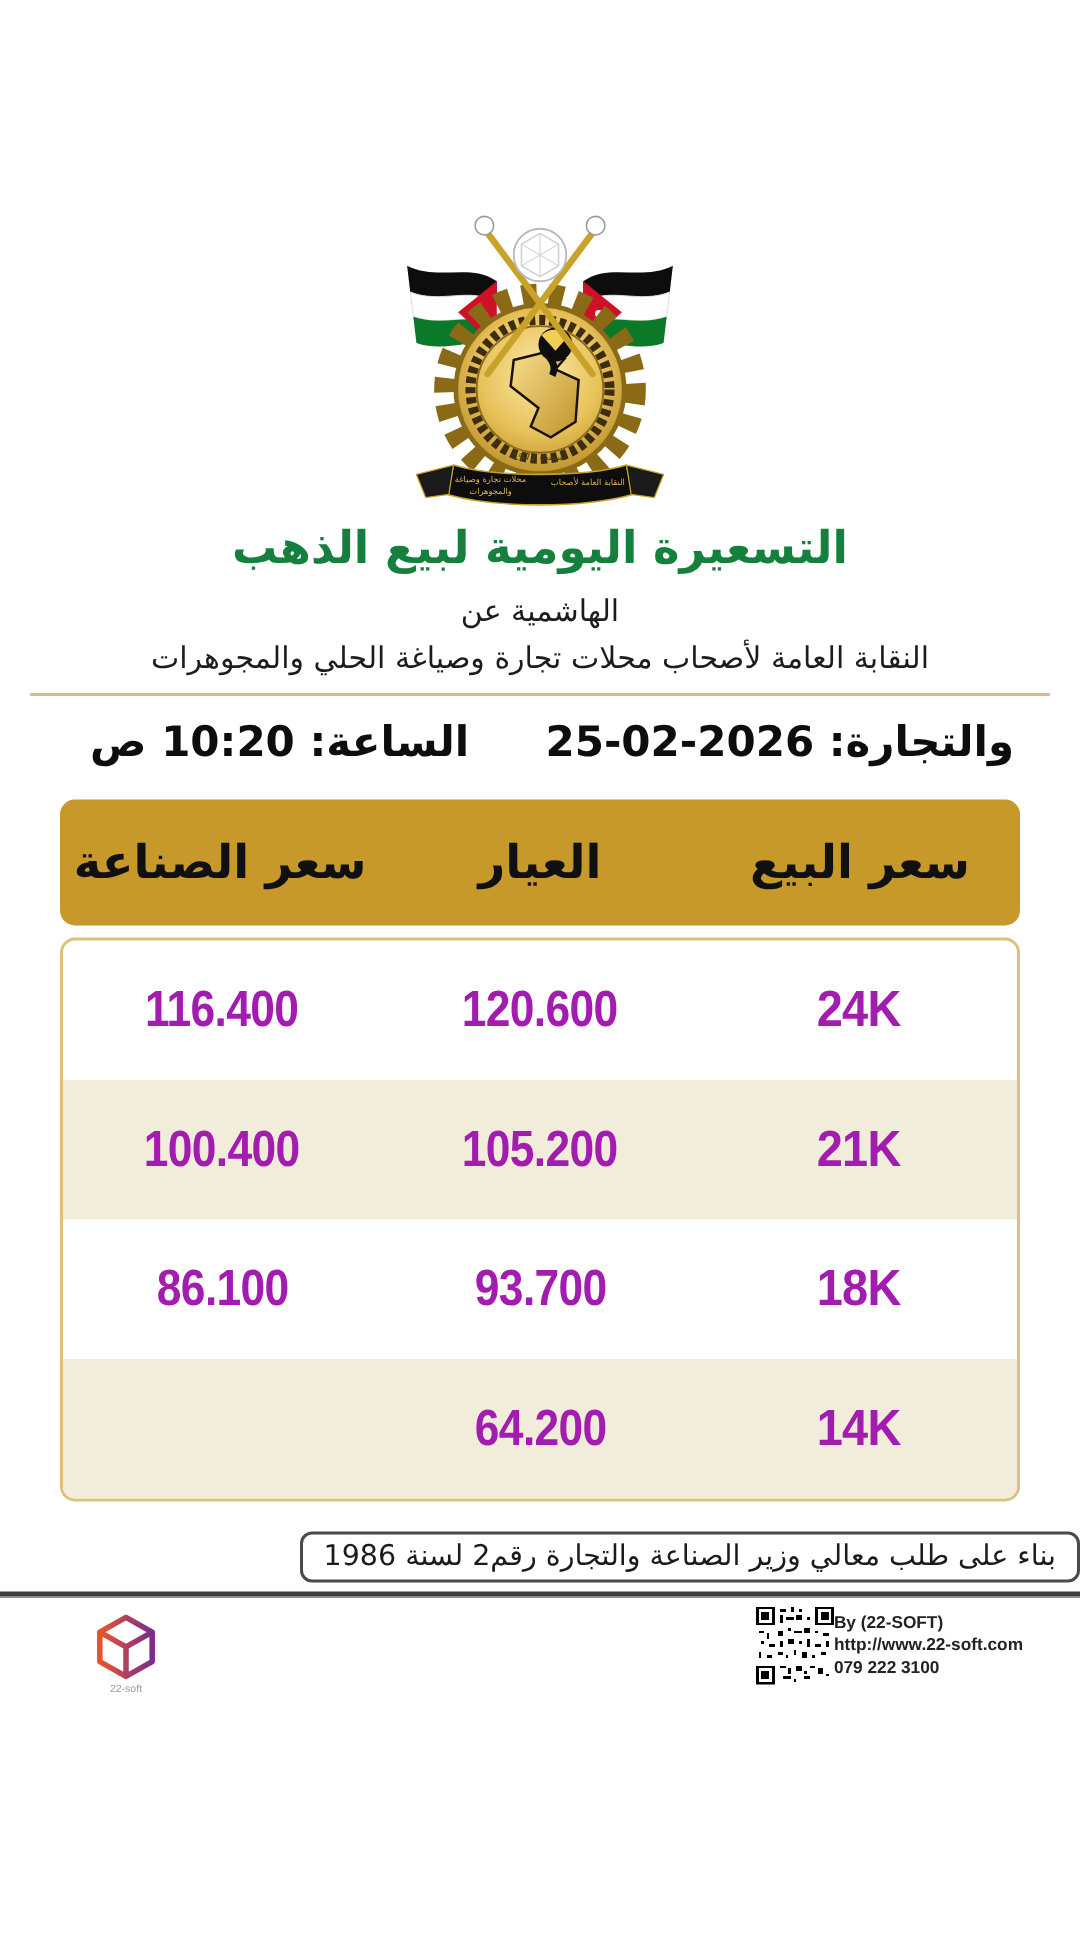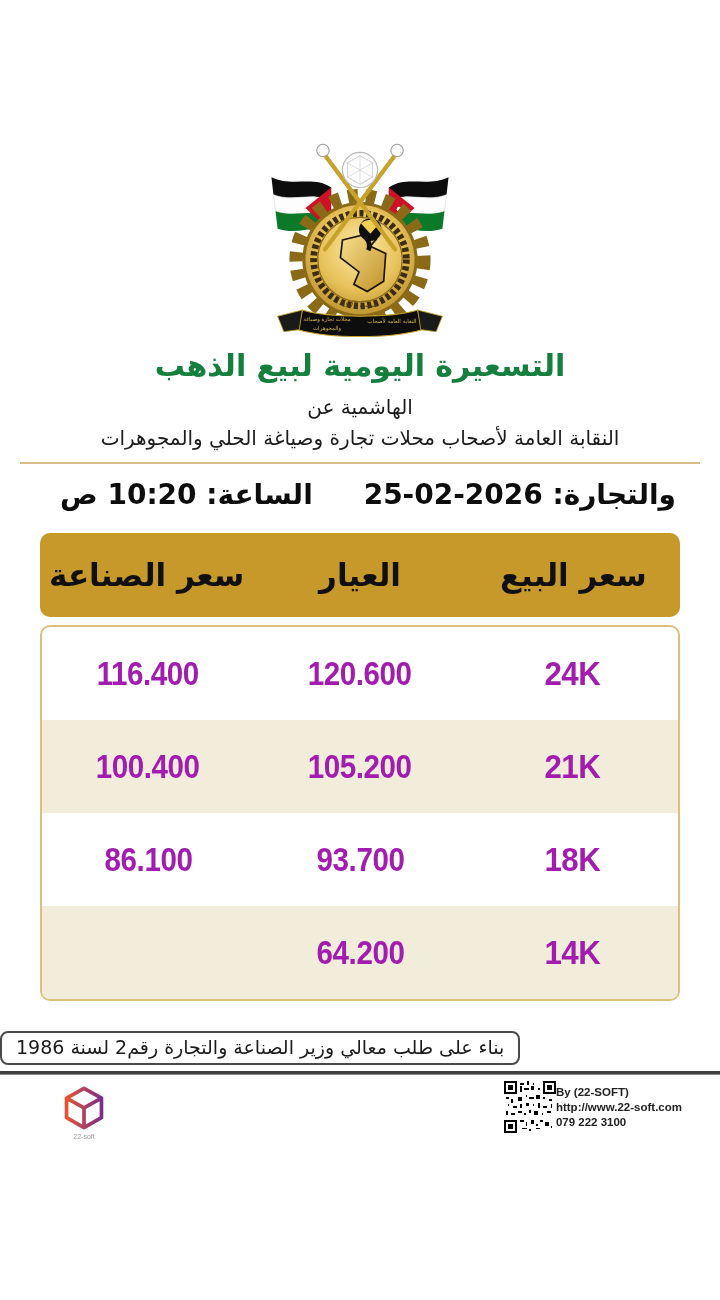--- a/index.html
+++ b/index.html
@@ -22,21 +22,21 @@
     display:grid;grid-template-columns:1fr 1fr 1fr;align-items:center;}
   .price-header .hcell{text-align:center;font-size:31px;font-weight:700;color:#101010;}
 
   .price-body{direction:rtl;margin:8px 40px 0 40px;border:2px solid #DCC17C;border-radius:10px;overflow:hidden;background:#fff;}
   .prow{display:grid;grid-template-columns:1fr 1fr 1fr;align-items:center;height:93px;}
   .prow.alt{background:#F2EDDB;}
   .pcell{text-align:center;font-size:34px;font-weight:700;color:#a21caf;font-family:"Liberation Sans","DejaVu Sans",sans-serif;}
   .pcell span{display:inline-block;transform:scaleX(0.87);letter-spacing:-0.5px;}
   .pcell.karat span{transform:scaleX(0.92);}
 
-  .note-wrap{margin-top:30px;text-align:left;}
+  .note-wrap{margin-top:20px;text-align:right;}
   .note-box{direction:rtl;display:inline-block;border:2px solid #4a4a4a;border-radius:8px;padding:3px 14px 5px 14px;font-size:19px;color:#1b1b1b;}
 
   .dark-rule{margin-top:6px;height:3px;background:#3F3F3F;border-bottom:1px solid #888;}
 
   .footer{position:relative;height:80px;}
   .cube-logo{position:absolute;left:58px;top:10px;width:52px;text-align:center;line-height:0;}
   .cube-caption{font-size:7px;color:#9a9a9a;line-height:8px;font-family:"Liberation Sans",sans-serif;}
   .footer-right{position:absolute;right:38px;top:6px;display:flex;gap:0;align-items:flex-start;}
   .qr{width:52px;height:52px;}
   .footer-text{font-size:11.5px;line-height:15px;color:#222;font-weight:700;font-family:"Liberation Sans","DejaVu Sans",sans-serif;padding-top:4px;}

